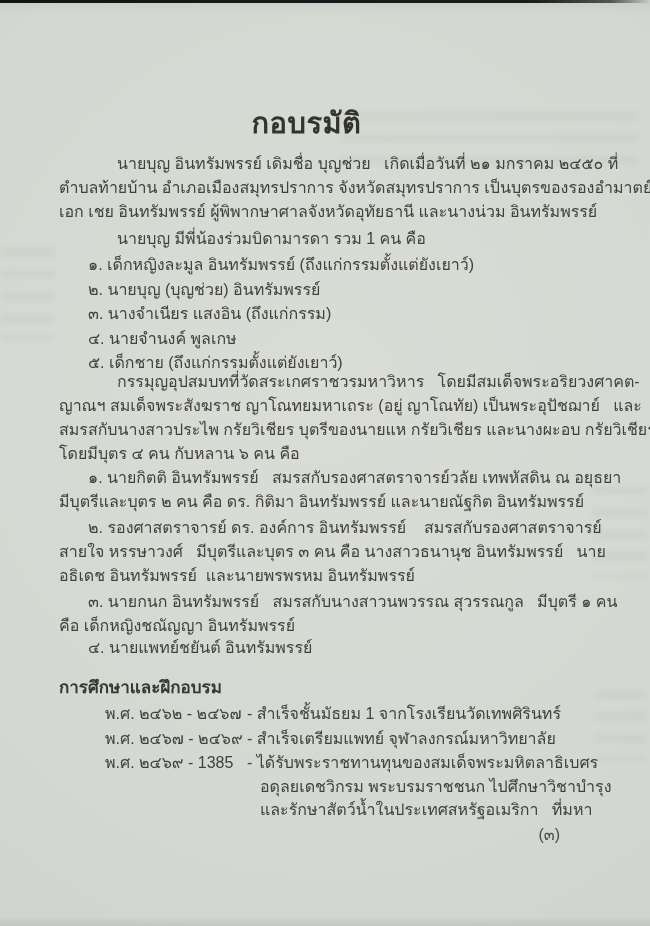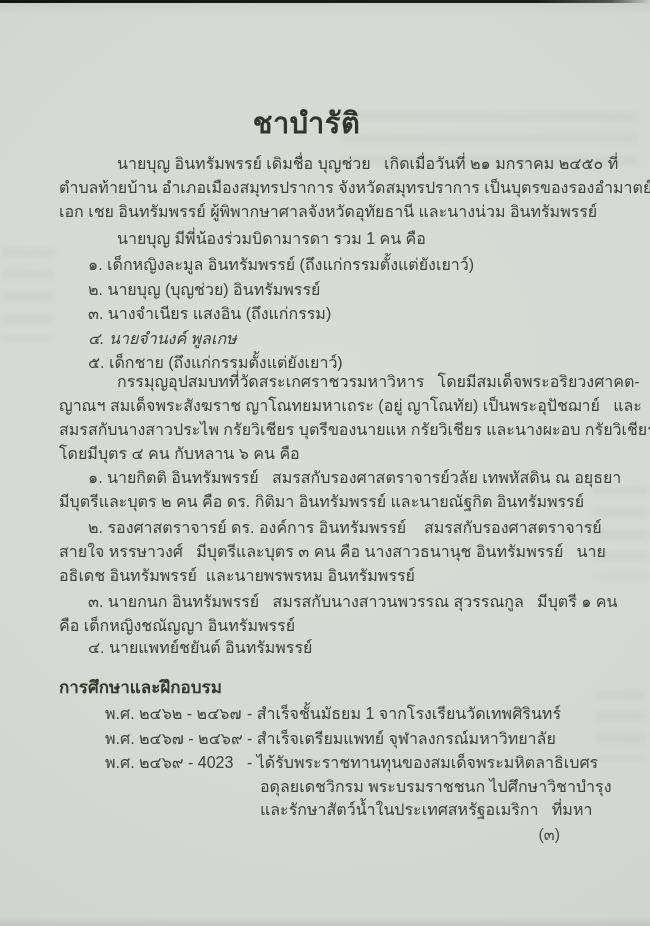--- a/index.html
+++ b/index.html
@@ -54,37 +54,37 @@
 <body>
 
 <div class="page">
   <div class="topbar"></div>
 
   <div class="bleed" style="left:340px;top:112px;width:298px;height:64px;"></div>
   <div class="bleed" style="left:2px;top:248px;width:52px;height:92px;"></div>
   <div class="bleed" style="left:592px;top:486px;width:56px;height:92px;"></div>
   <div class="bleed" style="left:596px;top:690px;width:50px;height:70px;"></div>
 
-  <div class="title">ชาบำรัติ</div>
+  <div class="title">กอบรมัติ</div>
 
   <div class="block" style="top:152px;">
     <div class="ln indent">นายบุญ อินทรัมพรรย์ เดิมชื่อ บุญช่วย   เกิดเมื่อวันที่ ๒๑ มกราคม ๒๔๕๐ ที่</div>
     <div class="ln">ตำบลท้ายบ้าน อำเภอเมืองสมุทรปราการ จังหวัดสมุทรปราการ เป็นบุตรของรองอำมาตย์</div>
     <div class="ln">เอก เชย อินทรัมพรรย์ ผู้พิพากษาศาลจังหวัดอุทัยธานี และนางน่วม อินทรัมพรรย์</div>
   </div>
 
   <div class="block" style="top:227px;">
     <div class="ln indent">นายบุญ มีพี่น้องร่วมบิดามารดา รวม 1 คน คือ</div>
   </div>
 
   <div class="block" style="top:253px;">
     <div class="ln num-indent" style="line-height:24.6px;">๑. เด็กหญิงละมูล อินทรัมพรรย์ (ถึงแก่กรรมตั้งแต่ยังเยาว์)</div>
     <div class="ln num-indent" style="line-height:24.6px;">๒. นายบุญ (บุญช่วย) อินทรัมพรรย์</div>
     <div class="ln num-indent" style="line-height:24.6px;">๓. นางจำเนียร แสงอิน (ถึงแก่กรรม)</div>
-    <div class="ln num-indent" style="line-height:24.6px;font-style:italic;">๔. นายจำนงค์ พูลเกษ</div>
+    <div class="ln num-indent" style="line-height:24.6px;">๔. นายจำนงค์ พูลเกษ</div>
     <div class="ln num-indent" style="line-height:24.6px;">๕. เด็กชาย (ถึงแก่กรรมตั้งแต่ยังเยาว์)</div>
   </div>
 
   <div class="block" style="top:370px;">
     <div class="ln indent">กรรมุญอุปสมบทที่วัดสระเกศราชวรมหาวิหาร   โดยมีสมเด็จพระอริยวงศาคต-</div>
     <div class="ln">ญาณฯ สมเด็จพระสังฆราช ญาโณทยมหาเถระ (อยู่ ญาโณทัย) เป็นพระอุปัชฌาย์   และ</div>
     <div class="ln">สมรสกับนางสาวประไพ กรัยวิเชียร บุตรีของนายแห กรัยวิเชียร และนางผะอบ กรัยวิเชียร</div>
     <div class="ln">โดยมีบุตร ๔ คน กับหลาน ๖ คน คือ</div>
   </div>
 
@@ -119,21 +119,21 @@
         <div class="ln">- สำเร็จชั้นมัธยม 1 จากโรงเรียนวัดเทพศิรินทร์</div>
       </div>
     </div>
     <div class="edu-row">
       <div class="edu-years">พ.ศ. ๒๔๖๗ - ๒๔๖๙</div>
       <div class="edu-detail">
         <div class="ln">- สำเร็จเตรียมแพทย์ จุฬาลงกรณ์มหาวิทยาลัย</div>
       </div>
     </div>
     <div class="edu-row">
-      <div class="edu-years">พ.ศ. ๒๔๖๙ - 4023</div>
+      <div class="edu-years">พ.ศ. ๒๔๖๙ - 1385</div>
       <div class="edu-detail">
         <div class="ln">- ได้รับพระราชทานทุนของสมเด็จพระมหิตลาธิเบศร</div>
         <div class="ln cont">อดุลยเดชวิกรม พระบรมราชชนก ไปศึกษาวิชาบำรุง</div>
         <div class="ln cont">และรักษาสัตว์น้ำในประเทศสหรัฐอเมริกา   ที่มหา</div>
       </div>
     </div>
   </div>
 
   <div class="pagenum">(๓)</div>
 </div>

